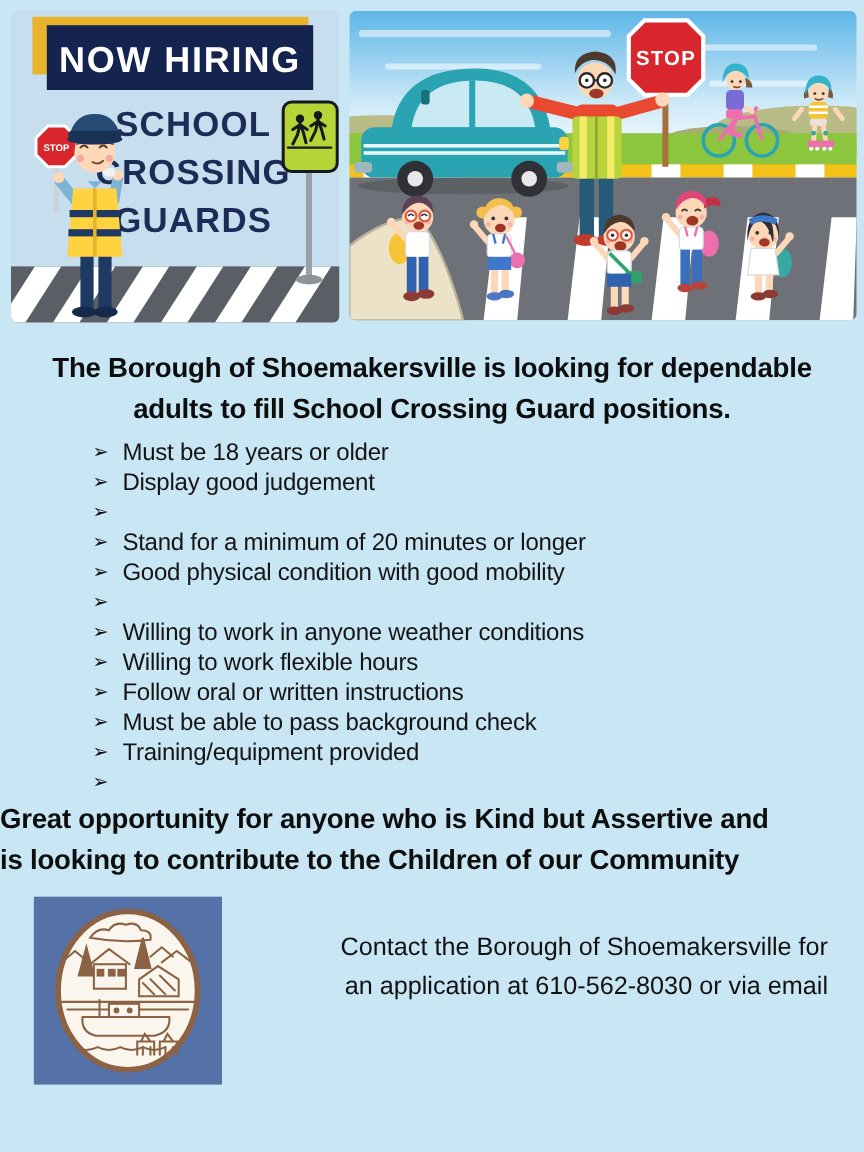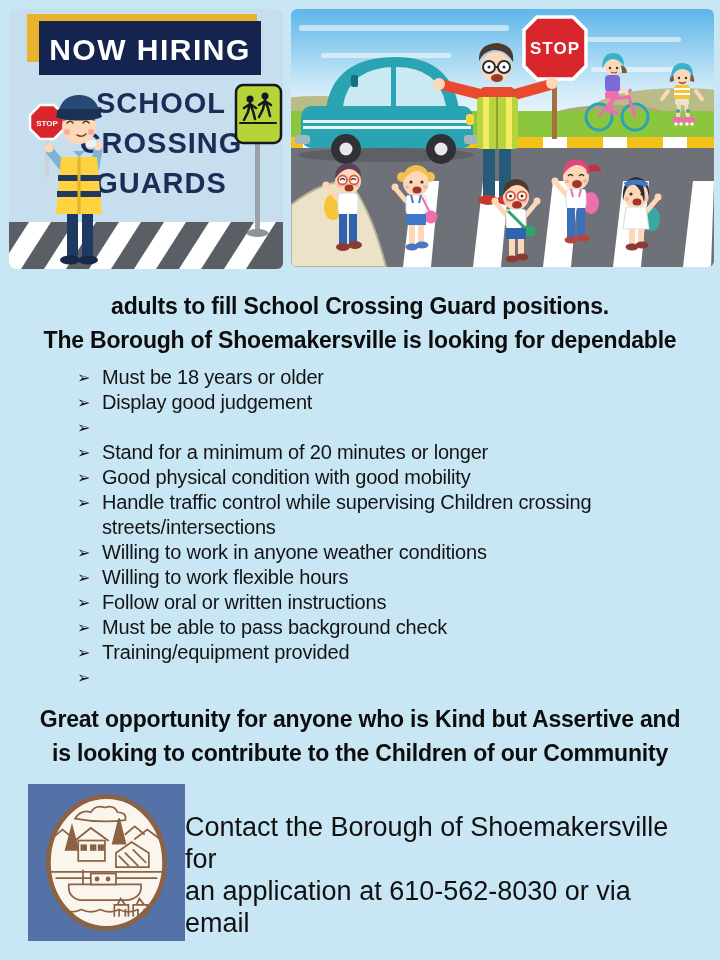--- a/index.html
+++ b/index.html
@@ -10,25 +10,25 @@
     color:#0d0d0d;
   }
   .hero{display:flex;gap:8px;padding:9px 6px 0 9px;}
   .poster{flex:none;border-radius:6px;overflow:hidden;}
   .poster svg{display:block;}
   .intro-heading{margin-top:20px;font-size:23px;font-weight:700;text-align:center;line-height:34px;letter-spacing:-0.2px;}
   .reqs{margin:8px 0 0 77px;padding:0;list-style:none;font-size:20px;letter-spacing:-0.2px;color:#141414;}
   .reqs li{display:flex;line-height:25px;}
   .reqs .glyph{width:25px;flex:none;font-size:16px;}
   .reqs .txt{max-width:565px;}
-  .closing-heading{margin-top:12px;font-size:23px;font-weight:700;text-align:center;line-height:34px;letter-spacing:-0.2px;}
+  .closing-heading{font-size:23px;font-weight:700;text-align:left;line-height:34px;letter-spacing:-0.2px;}
   .footer{display:flex;margin:14px 30px 0 28px;}
   .seal{width:157px;height:157px;flex:none;}
   .seal svg{display:block;}
-  .contact{flex:1;text-align:left;font-size:27px;line-height:32px;margin-top:27px;color:#111;}
+  .contact{flex:1;text-align:right;font-size:21px;line-height:32px;margin-top:27px;color:#111;}
   .email{color:#41798c;text-decoration:underline;cursor:pointer;}
   svg text{font-family:"Liberation Sans",sans-serif;}
 </style>
 </head>
 <body>
 
 <div class="hero">
 
   <div class="poster" style="width:274px;height:260px;">
     <svg width="274" height="260" viewBox="0 0 274 260">
@@ -340,22 +340,22 @@
             <rect x="2" y="34" width="6" height="14" fill="#fcd7b8"></rect>
           <ellipse cx="-4" cy="52" rx="6.5" ry="3.5" fill="#8c3b34"></ellipse>
             <ellipse cx="6" cy="50" rx="6.5" ry="3.5" fill="#8c3b34"></ellipse>
         </g>
       </g>
     </svg>
   </div>
 </div>
 
 <div class="intro-heading">
+  <div>The Borough of Shoemakersville is looking for dependable</div>
   <div>adults to fill School Crossing Guard positions.</div>
-  <div>The Borough of Shoemakersville is looking for dependable</div>
 </div>
 
 <ul class="reqs">
   <li>
       <span class="glyph">➢</span>
       <span class="txt">Must be 18 years or older</span>
     </li>
   <li>
       <span class="glyph">➢</span>
       <span class="txt">Display good judgement</span>
@@ -366,21 +366,20 @@
   <li>
       <span class="glyph">➢</span>
       <span class="txt">Stand for a minimum of 20 minutes or longer</span>
     </li>
   <li>
       <span class="glyph">➢</span>
       <span class="txt">Good physical condition with good mobility</span>
     </li>
   <li>
       <span class="glyph">➢</span>
-      <span class="txt">Handle traffic control while supervising Children crossing streets/intersections</span>
     </li>
   <li>
       <span class="glyph">➢</span>
       <span class="txt">Willing to work in anyone weather conditions</span>
     </li>
   <li>
       <span class="glyph">➢</span>
       <span class="txt">Willing to work flexible hours</span>
     </li>
   <li>

